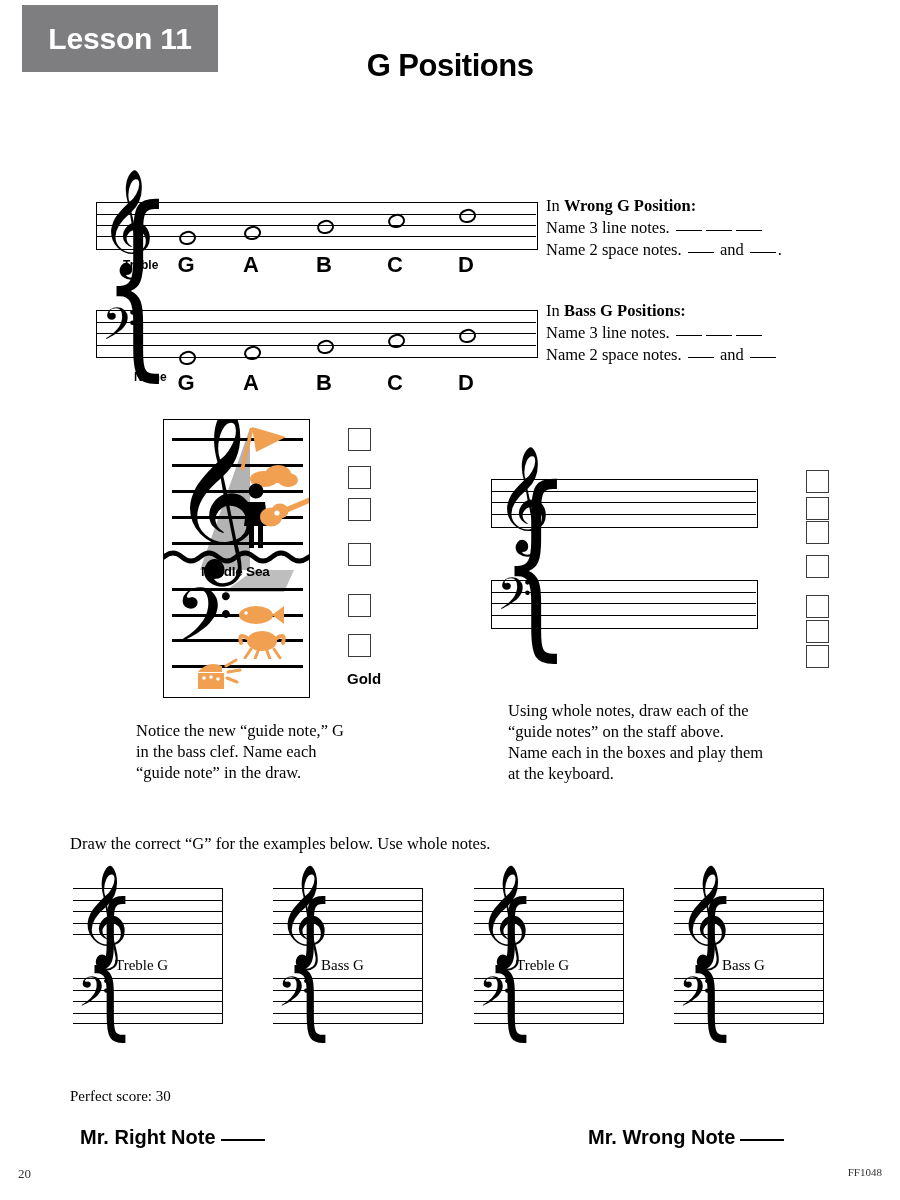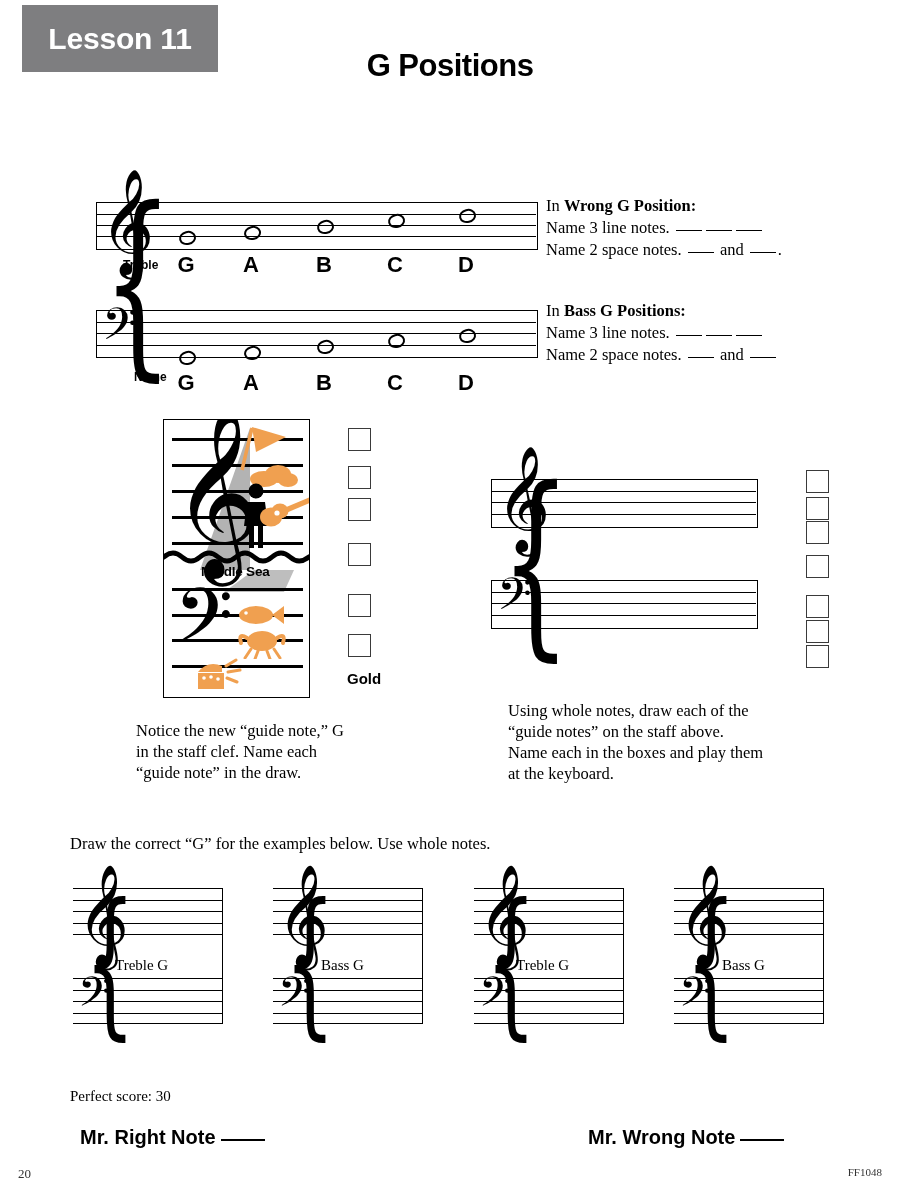--- a/index.html
+++ b/index.html
@@ -328,21 +328,21 @@
 
 <div class="ansbox" style="left:348px; top:428px;"></div>
 <div class="ansbox" style="left:348px; top:466px;"></div>
 <div class="ansbox" style="left:348px; top:498px;"></div>
 <div class="ansbox" style="left:348px; top:543px;"></div>
 <div class="ansbox" style="left:348px; top:594px;"></div>
 <div class="ansbox" style="left:348px; top:634px;"></div>
 <div class="boxlabel" style="left:347px; top:670px;">Gold</div>
 
 <div class="qtext" style="left:136px; top:720px;">Notice the new “guide note,” G</div>
-<div class="qtext" style="left:136px; top:741px;">in the staff clef. Name each</div>
+<div class="qtext" style="left:136px; top:741px;">in the bass clef. Name each</div>
 <div class="qtext" style="left:136px; top:762px;">“guide note” in the draw.</div>
 
 <div class="staffbox" id="blank-grand-staff" style="left:478px; top:470px; width:320px; height:180px;">
 
   <div class="brace" style="left:-6px; top:-8px; font-size:200px; transform:scaleX(0.55);">{</div>
 
   <div style="position:absolute; left:13px; top:9px; width:265px; height:47px; border:1px solid #000;"></div>
   <div class="staffline abs" style="left:13px; top:20.7px; width:265px;"></div>
   <div class="staffline abs" style="left:13px; top:32.4px; width:265px;"></div>
   <div class="staffline abs" style="left:13px; top:44.1px; width:265px;"></div>

